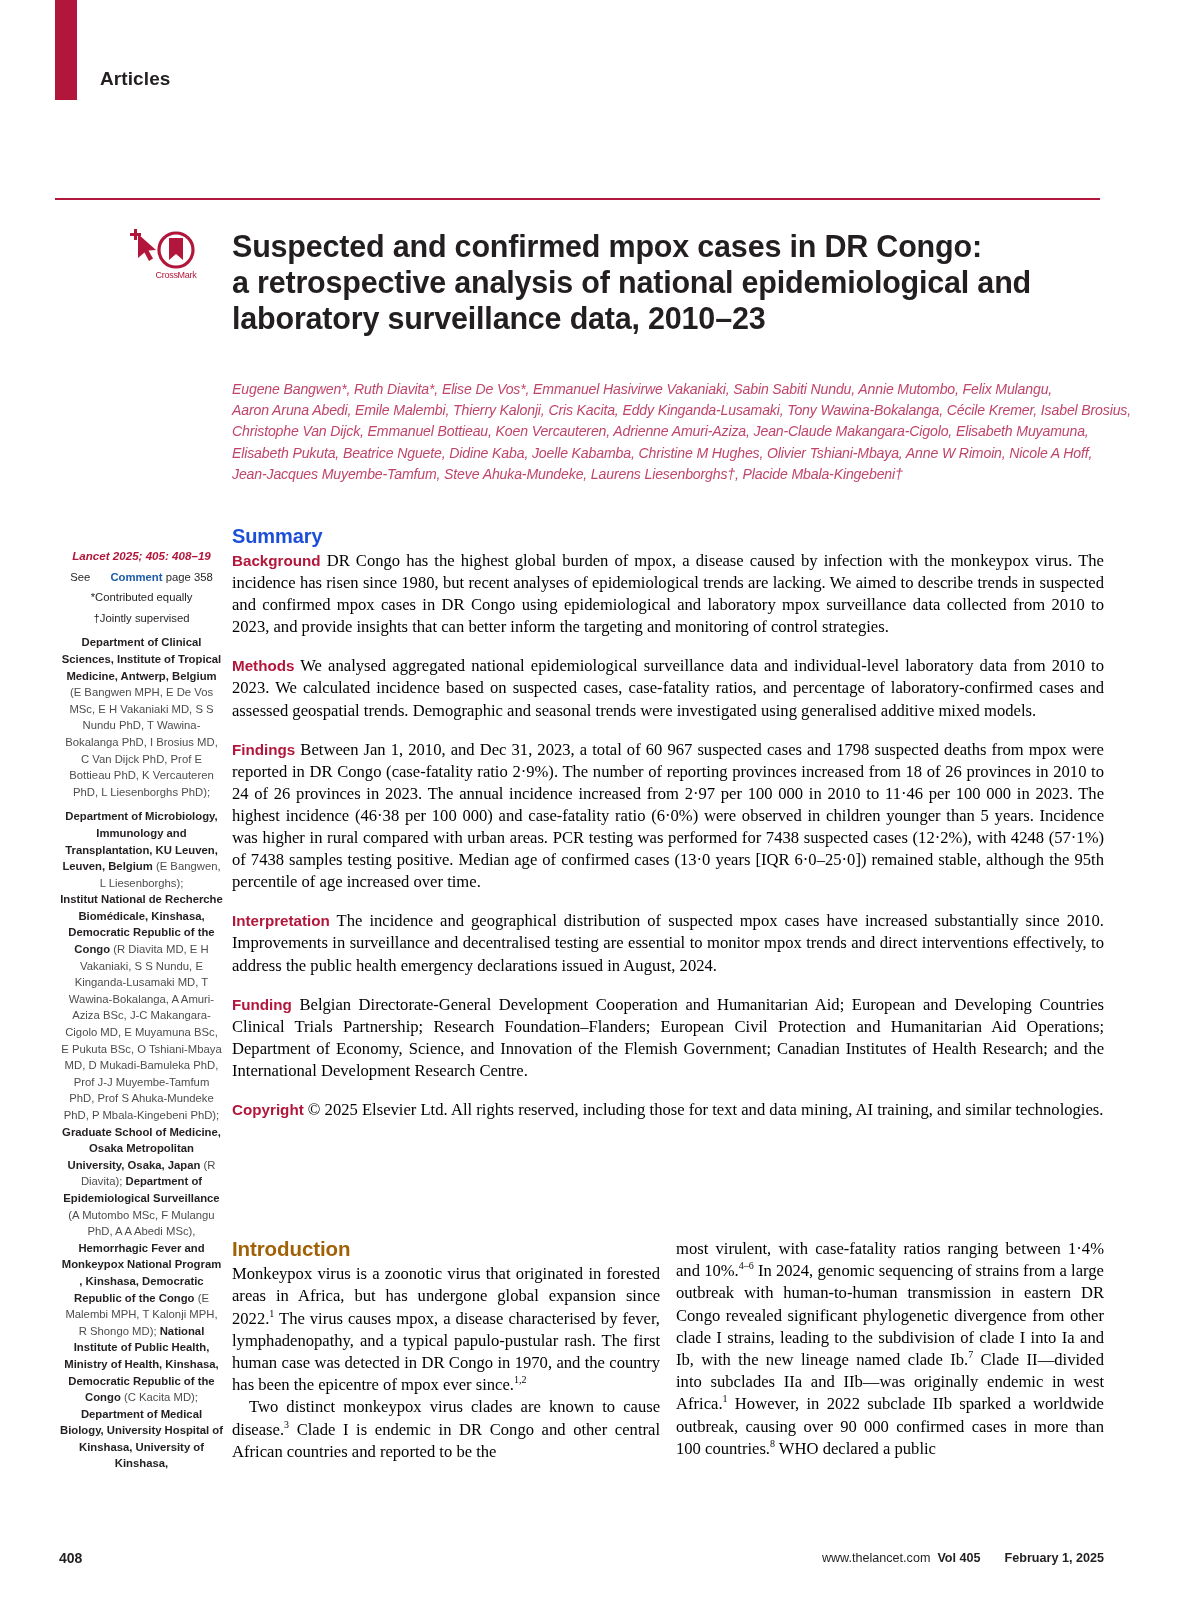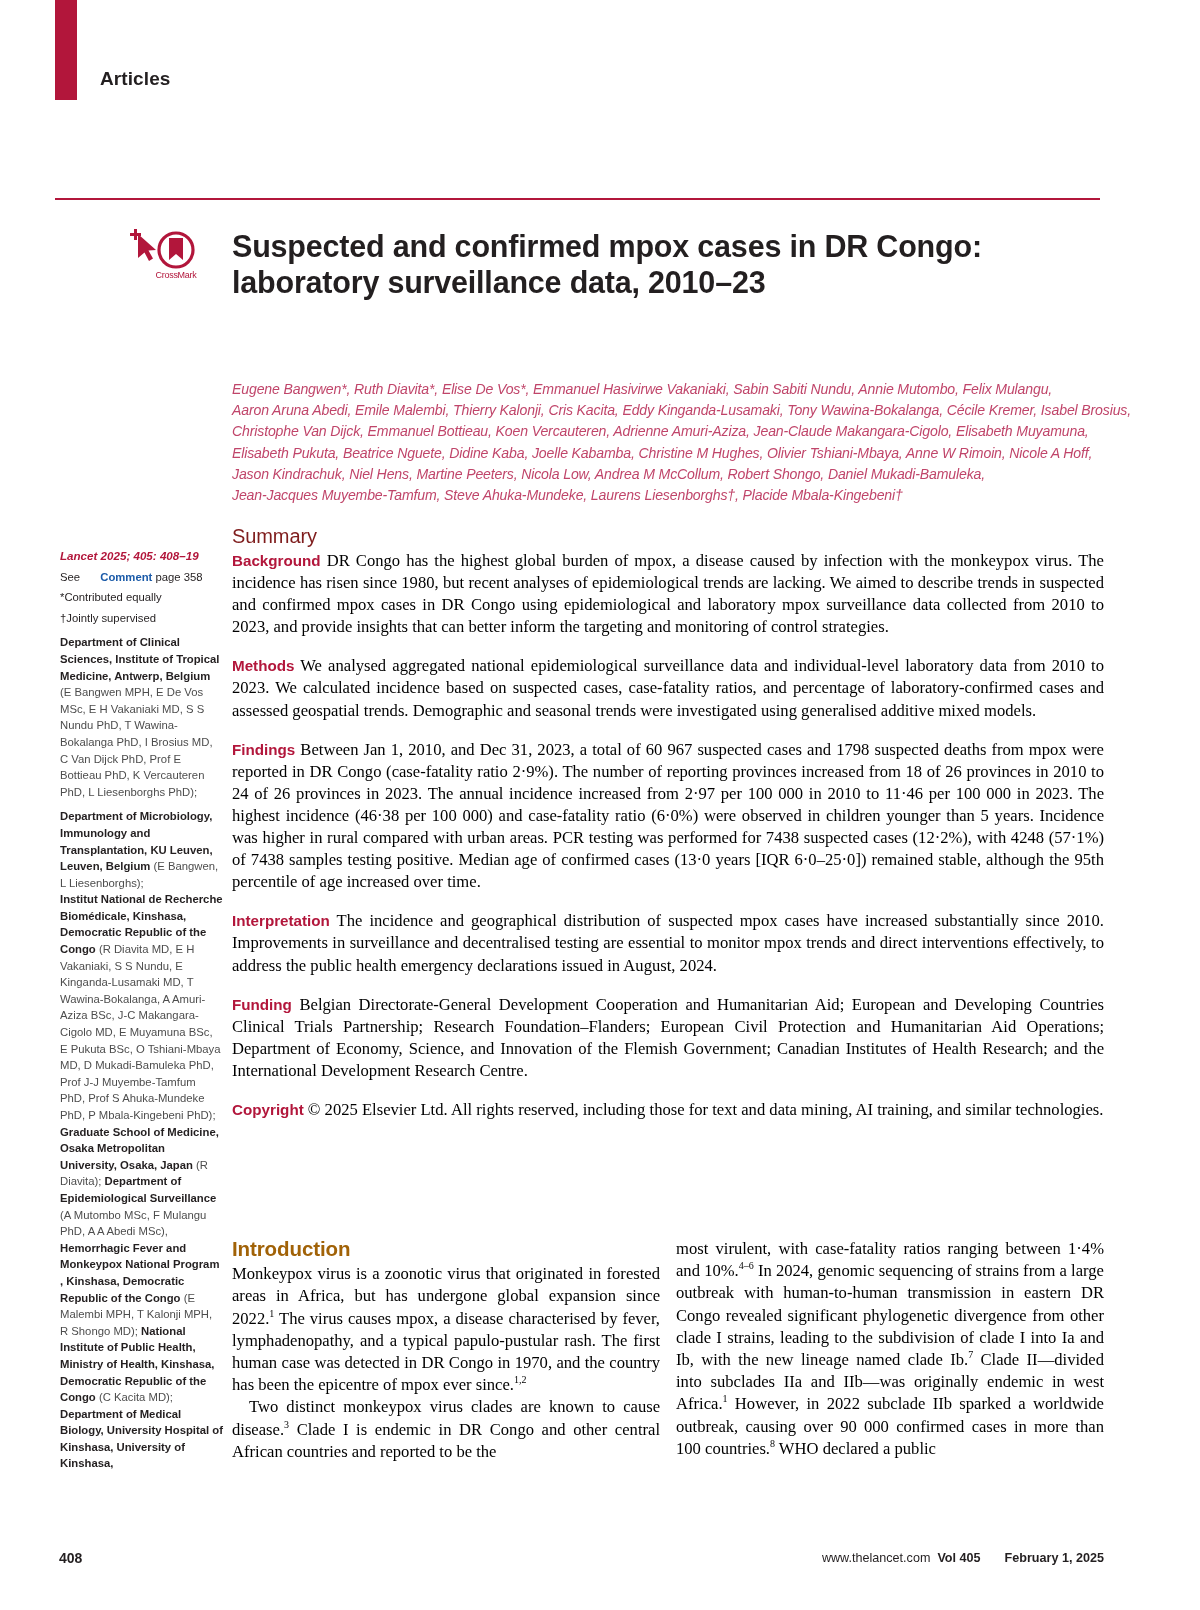--- a/index.html
+++ b/index.html
@@ -83,21 +83,21 @@
     letter-spacing: -0.15px;
   }
   .authors .aline { display:block; white-space: nowrap; }
 
   
   .margin-col {
     position: absolute;
     left: 60px;
     top: 548px;
     width: 163px;
-    text-align: left;
+    text-align: center;
     font-family: "Liberation Sans", sans-serif;
     font-size: 11.3px;
     line-height: 16.6px;
     color: #231f20;
   }
   .margin-col .cite {
     color: #b2163b;
     font-weight: bold;
     font-style: italic;
     font-size: 11.6px;
@@ -117,23 +117,23 @@
   
   .summary {
     position: absolute;
     left: 232px;
     top: 525px;
     width: 872px;
   }
   .summary h2 {
     margin: 0 0 2px 0;
     font-family: "Liberation Sans", sans-serif;
-    font-weight: normal;
+    font-weight: bold;
     font-size: 20px;
-    color: #7f1d1d;
+    color: #1d4ed8;
     letter-spacing: -0.1px;
   }
   .summary p {
     margin: 0 0 17px 0;
     font-size: 16.6px;
     line-height: 22.1px;
     text-align: justify;
     font-family: "Liberation Serif", serif;
   }
   .summary p .lbl {
@@ -206,29 +206,29 @@
     <path d="M10 1 h3 v4 h4 v3 h-4 v4 h-3 v-4 h-4 v-3 h4 z" fill="#b2163b"></path>
 
     <circle cx="52" cy="22" r="17" fill="none" stroke="#b2163b" stroke-width="3.2"></circle>
     <path d="M45 10 h14 v22 l-7 -6 l-7 6 z" fill="#b2163b"></path>
     <text x="52" y="50" font-family="Liberation Sans, sans-serif" font-size="9" fill="#b2163b" text-anchor="middle" letter-spacing="-0.3">CrossMark</text>
   </svg>
 </div>
 
 <div class="title">
   <span class="tline">Suspected and confirmed mpox cases in DR Congo:</span>
+  <span class="tline">a retrospective analysis of national epidemiological and</span>
   <span class="tline">laboratory surveillance data, 2010–23</span>
 </div>
 
 <div class="authors">
   <span class="aline">Eugene Bangwen*, Ruth Diavita*, Elise De Vos*, Emmanuel Hasivirwe Vakaniaki, Sabin Sabiti Nundu, Annie Mutombo, Felix Mulangu,</span>
   <span class="aline">Aaron Aruna Abedi, Emile Malembi, Thierry Kalonji, Cris Kacita, Eddy Kinganda-Lusamaki, Tony Wawina-Bokalanga, Cécile Kremer, Isabel Brosius,</span>
   <span class="aline">Christophe Van Dijck, Emmanuel Bottieau, Koen Vercauteren, Adrienne Amuri-Aziza, Jean-Claude Makangara-Cigolo, Elisabeth Muyamuna,</span>
   <span class="aline">Elisabeth Pukuta, Beatrice Nguete, Didine Kaba, Joelle Kabamba, Christine M Hughes, Olivier Tshiani-Mbaya, Anne W Rimoin, Nicole A Hoff,</span>
-  <span class="aline">Jason Kindrachuk, Niel Hens, Martine Peeters, Nicola Low, Andrea M McCollum, Robert Shongo, Daniel Mukadi-Bamuleka,</span>
   <span class="aline">Jean-Jacques Muyembe-Tamfum, Steve Ahuka-Mundeke, Laurens Liesenborghs†, Placide Mbala-Kingebeni†</span>
 </div>
 
 <div class="margin-col">
   <span class="cite">Lancet 2025; 405: 408–19</span>
   <span class="seecomment"><span>See </span><span class="lnk">Comment</span><span> page 358</span></span>
   <span class="note">*Contributed equally</span>
   <span class="note">†Jointly supervised</span>
 
   <span class="affil-block"><b>Department of Clinical Sciences, Institute of Tropical Medicine, Antwerp, Belgium</b><span class="plain"> (E Bangwen MPH, E De Vos MSc, E H Vakaniaki MD, S S Nundu PhD, T Wawina-Bokalanga PhD, I Brosius MD, C Van Dijck PhD, Prof E Bottieau PhD, K Vercauteren PhD, L Liesenborghs PhD);</span></span>

